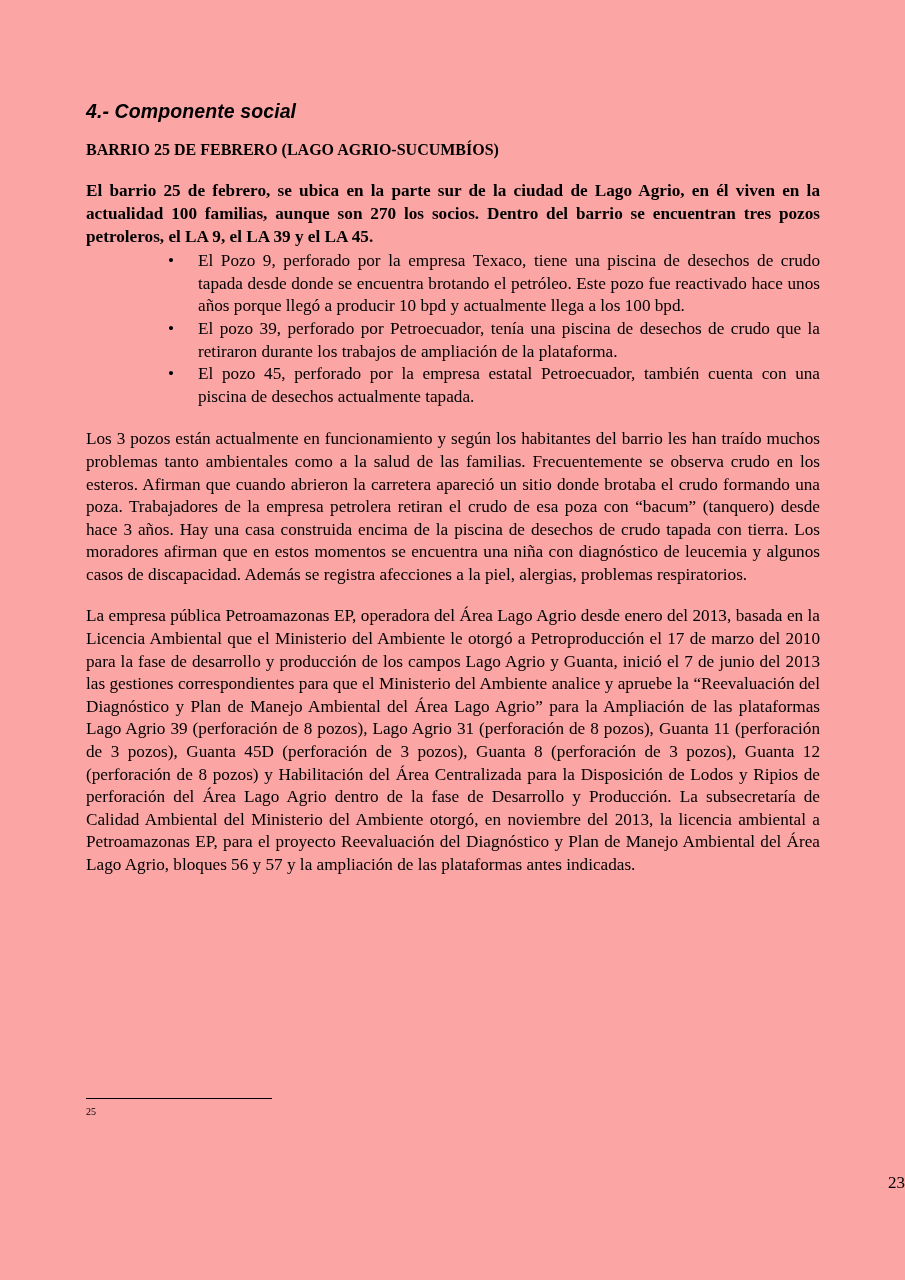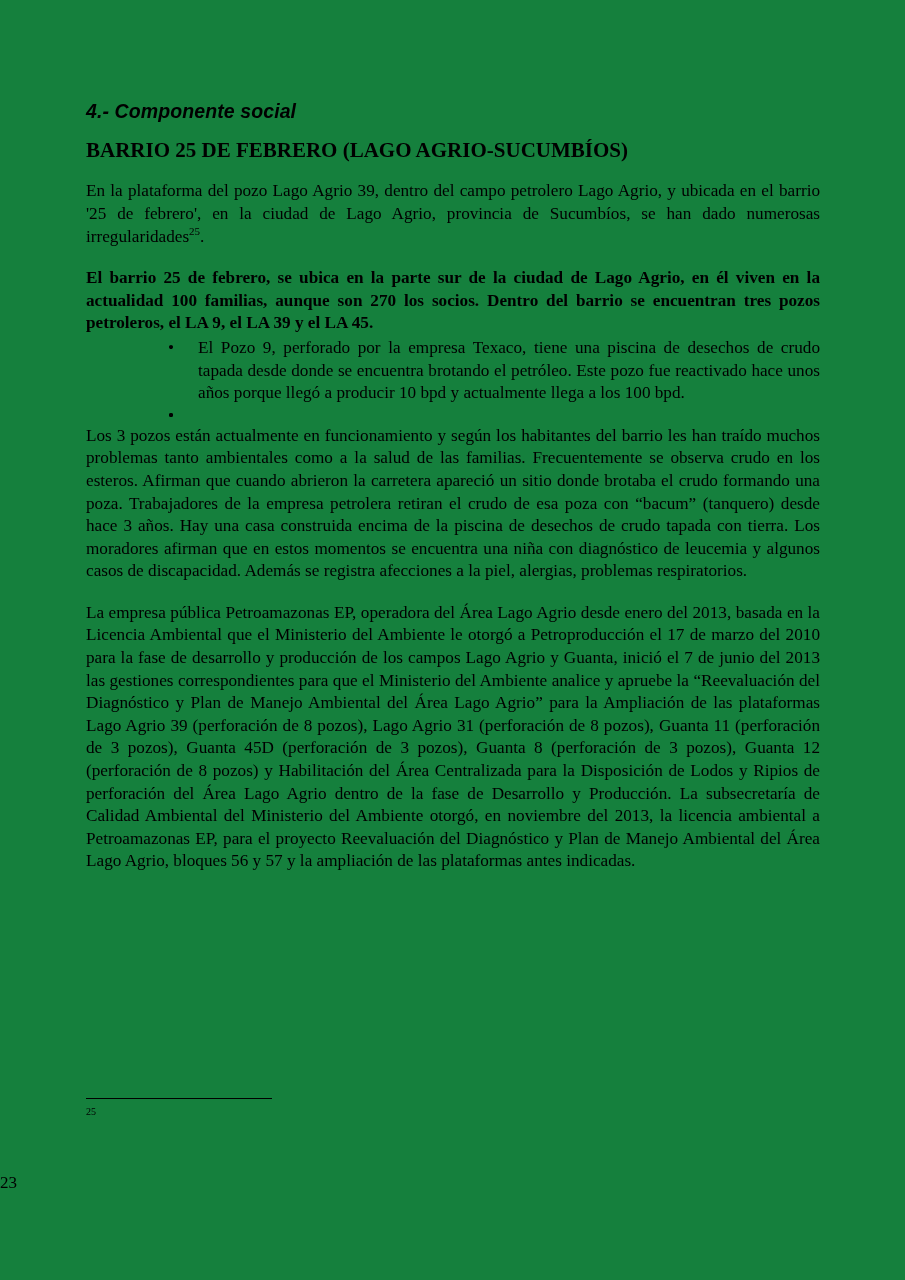--- a/index.html
+++ b/index.html
@@ -11,21 +11,21 @@
   body {
     font-family: "Liberation Serif", "DejaVu Serif", serif;
     color: #000000;
     -webkit-font-smoothing: antialiased;
   }
   .page {
     position: relative;
     width: 905px;
     height: 1280px;
     margin: 0 auto;
-    background: #15803d;
+    background: #fca5a5;
     box-sizing: border-box;
     overflow: hidden;
   }
   .content {
     position: absolute;
     left: 86px;
     top: 100px;
     width: 734px;
   }
   h1.section-title {
@@ -42,21 +42,21 @@
     line-height: 22.6px;
     text-align: justify;
     margin: 0 0 19px 0;
     text-justify: inter-word;
   }
   p.body-para.tight {
     margin-bottom: 0;
     font-weight: bold;
   }
   h2.subhead {
-    font-size: 21px;
+    font-size: 16px;
     font-weight: bold;
     line-height: 22px;
     margin: 0 0 19px 0;
     text-align: left;
   }
   ul.bullets {
     list-style: none;
     margin: 2px 0 20px 0;
     padding: 0;
   }
@@ -106,51 +106,52 @@
     position: absolute;
     left: 0;
     top: -3px;
     font-size: 10px;
   }
   .page-number {
     position: absolute;
     left: 0;
     right: 0;
     top: 1173px;
-    text-align: left;
+    text-align: right;
     font-size: 17px;
     line-height: 20px;
   }
 </style>
 </head>
 <body>
 
 <div class="page">
 
   <div class="content">
 
     <h1 class="section-title">4.- Componente social</h1>
 
 
     <h2 class="subhead">BARRIO 25 DE FEBRERO (LAGO AGRIO-SUCUMBÍOS)</h2>
 
-    <p class="body-para"><span>En la plataforma del pozo Lago Agrio 39, dentro del campo petrolero Lago Agrio, y ubicada en el barrio '25 de febrero', en la ciudad de Lago Agrio, provincia de Sucumbíos, se han dado numerosas irregularidades</span><sup class="fnref">25</sup><span>.</span></p>
 
     <p class="body-para tight">El barrio 25 de febrero, se ubica en la parte sur de la ciudad de Lago Agrio, en él viven en la actualidad 100 familias, aunque son 270 los socios. Dentro del barrio se encuentran tres pozos petroleros, el LA 9, el LA 39 y el LA 45.</p>
 
     <ul class="bullets">
       <li>
         <span class="bullet-mark">•</span>
         <span>El Pozo 9, perforado por la empresa Texaco, tiene  una piscina de desechos de crudo tapada desde donde se encuentra brotando el petróleo. Este pozo fue reactivado hace unos años porque llegó a producir 10 bpd y actualmente llega a los 100 bpd.</span>
       </li>
       <li>
         <span class="bullet-mark">•</span>
+        <span>El pozo 39, perforado por Petroecuador, tenía una piscina de desechos de crudo que la retiraron durante los trabajos de ampliación de la plataforma.</span>
       </li>
       <li>
         <span class="bullet-mark">•</span>
+        <span>El pozo 45, perforado por la empresa estatal Petroecuador, también cuenta con una piscina de desechos actualmente tapada.</span>
       </li>
     </ul>
 
     <p class="body-para">Los 3 pozos están actualmente en funcionamiento y según los habitantes del barrio les han traído muchos problemas tanto ambientales como a la salud de las familias. Frecuentemente se observa crudo en los esteros. Afirman que cuando abrieron la carretera apareció un sitio donde brotaba el crudo formando una poza. Trabajadores de la empresa petrolera retiran el crudo de esa poza con “bacum” (tanquero) desde hace 3 años. Hay una casa construida encima de la piscina de desechos de crudo tapada con tierra. Los moradores afirman que en estos momentos se encuentra una niña con diagnóstico de leucemia y algunos casos de discapacidad. Además se registra afecciones a la piel, alergias, problemas respiratorios.</p>
 
 
     <p class="body-para">La empresa pública Petroamazonas EP, operadora del Área Lago Agrio desde enero del 2013, basada en la Licencia Ambiental que el Ministerio del Ambiente le otorgó a Petroproducción el 17 de marzo del 2010 para la fase de desarrollo y producción de los campos Lago Agrio y Guanta, inició el 7 de junio del 2013 las gestiones correspondientes para que el Ministerio del Ambiente analice y apruebe la “Reevaluación del Diagnóstico y Plan de Manejo Ambiental del Área Lago Agrio” para la Ampliación de  las plataformas Lago Agrio 39 (perforación de 8 pozos), Lago Agrio 31 (perforación de 8 pozos), Guanta 11 (perforación de 3 pozos), Guanta 45D (perforación de 3 pozos), Guanta 8 (perforación de 3 pozos), Guanta 12 (perforación de 8 pozos) y Habilitación del Área Centralizada para la Disposición de Lodos y Ripios de perforación del Área Lago Agrio dentro de la fase de Desarrollo y Producción. La subsecretaría de Calidad Ambiental del Ministerio del Ambiente otorgó, en noviembre del 2013, la licencia ambiental a Petroamazonas EP, para el proyecto Reevaluación del Diagnóstico y Plan de Manejo Ambiental del Área Lago Agrio, bloques 56 y 57 y la ampliación de las plataformas antes indicadas.</p>
 
   </div>
 

